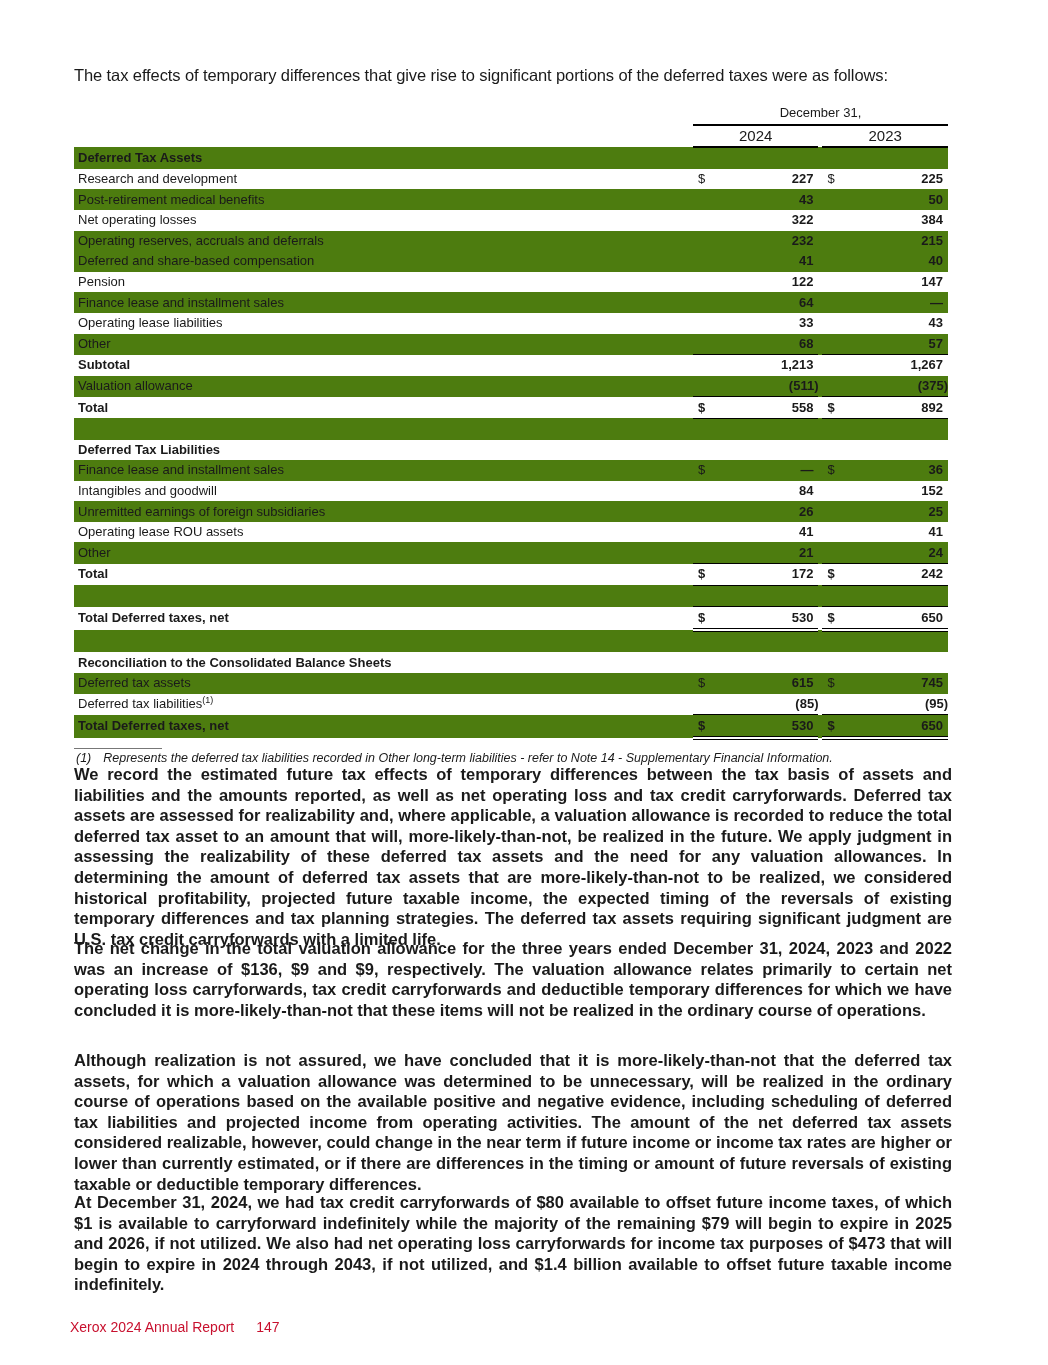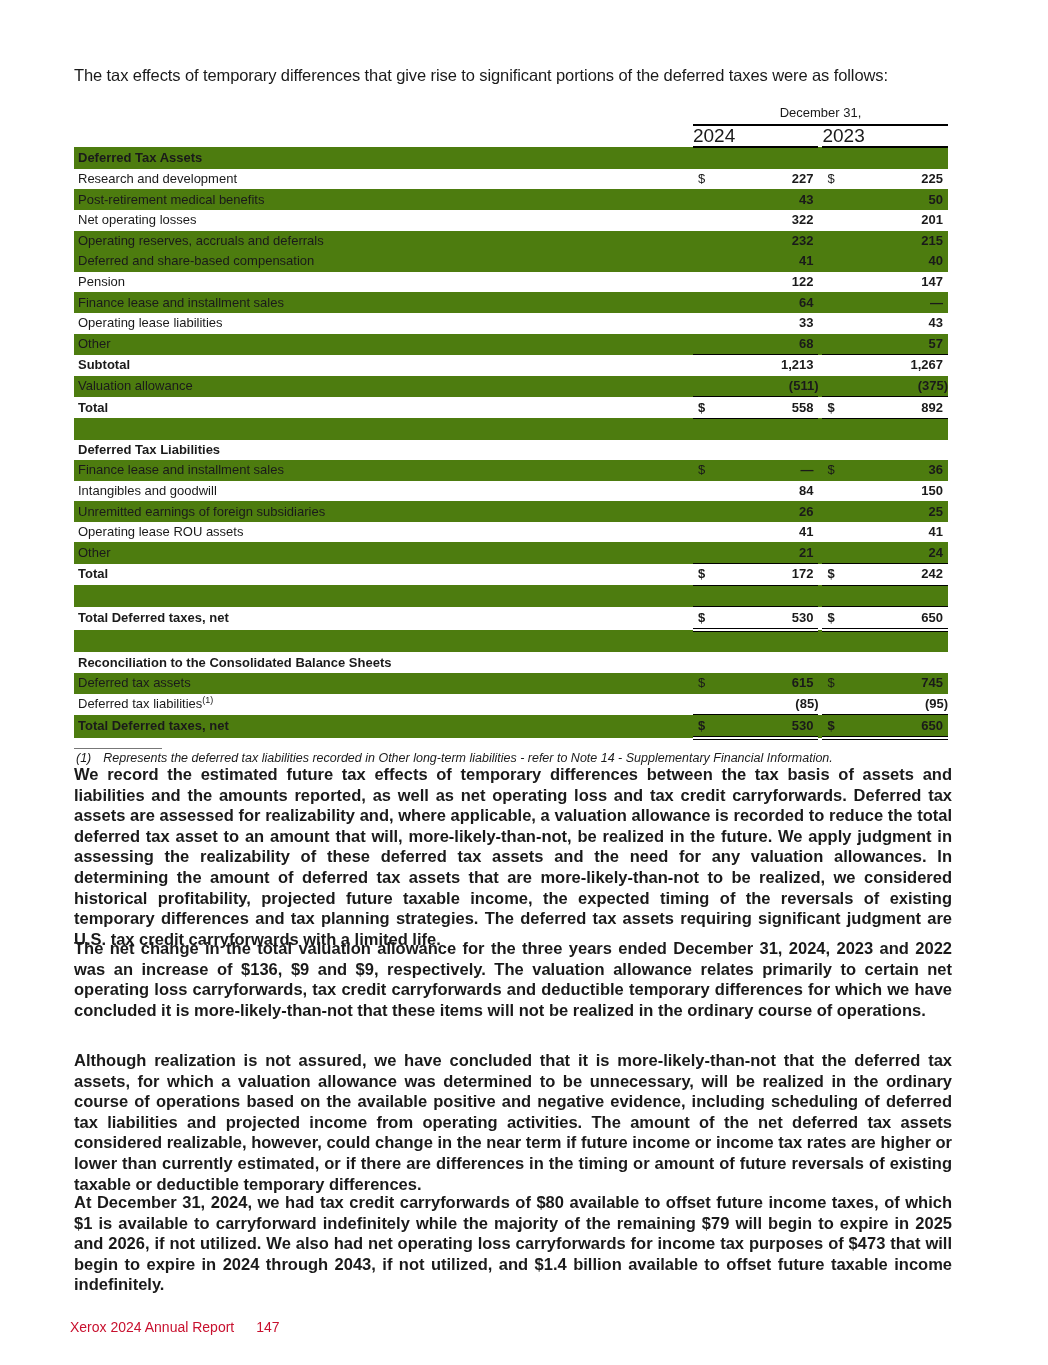--- a/index.html
+++ b/index.html
@@ -11,21 +11,21 @@
   td.lbl { width: 618px; padding-left: 4px !important; }
   td.gap { width: 4px; }
   td.col { width: 126px; position: relative; }
   .cell { display: flex; justify-content: space-between; padding: 0 5px; }
   .cell .d { text-align: left; }
   .cell .v { text-align: right; font-weight: bold; }
   .cell .v.paren { margin-right: -5px; }
   tr.shade td.lbl, tr.shade td.col, tr.shade td.gap { background: #4d7c0f; }
   tr.bold td { font-weight: bold; }
   .hdr-top { text-align: center; border-bottom: 2px solid #000; font-size: 13px; }
-  .hdr-yr { border-bottom: 2px solid #000; font-size: 19px; }
+  .hdr-yr { text-align: center; border-bottom: 2px solid #000; font-size: 15px; }
   .bt { border-top: 1.5px solid #000; }
   .bb { border-bottom: 1.5px solid #000; }
   .dbl { border-bottom: 4px double #000; }
   sup { font-size: 9px; line-height: 0; }
   .fn-rule { position: absolute; top: 748px; left: 0; width: 88px; border-top: 1px solid #777; }
   .fn { position: absolute; top: 751px; left: 2px; font-size: 12.5px; font-style: italic; white-space: nowrap; }
   .fn .n { margin-right: 12px; }
   .para { position: absolute; left: 0; width: 878px; font-size: 16.5px; line-height: 20.6px; text-align: justify; font-weight: bold; }
   .footer { position: absolute; top: 1299px; left: 70px; font-size: 14px; color: #c8102e; white-space: nowrap; margin-top: 20px; }
   .footer .pg { margin-left: 22px; }
@@ -103,21 +103,21 @@
           <td class="col">
             <div class="cell">
               <span class="d"></span>
               <span class="v">322</span>
             </div>
           </td>
           <td class="gap"></td>
           <td class="col">
             <div class="cell">
               <span class="d"></span>
-              <span class="v">201</span>
+              <span class="v">384</span>
             </div>
           </td>
         </tr>
         <tr class="shade">
           <td class="lbl"><span>Operating reserves, accruals and deferrals</span></td>
           <td class="col">
             <div class="cell">
               <span class="d"></span>
               <span class="v">232</span>
             </div>
@@ -311,21 +311,21 @@
           <td class="col">
             <div class="cell">
               <span class="d"></span>
               <span class="v">84</span>
             </div>
           </td>
           <td class="gap"></td>
           <td class="col">
             <div class="cell">
               <span class="d"></span>
-              <span class="v">150</span>
+              <span class="v">152</span>
             </div>
           </td>
         </tr>
         <tr class="shade">
           <td class="lbl"><span>Unremitted earnings of foreign subsidiaries</span></td>
           <td class="col">
             <div class="cell">
               <span class="d"></span>
               <span class="v">26</span>
             </div>

